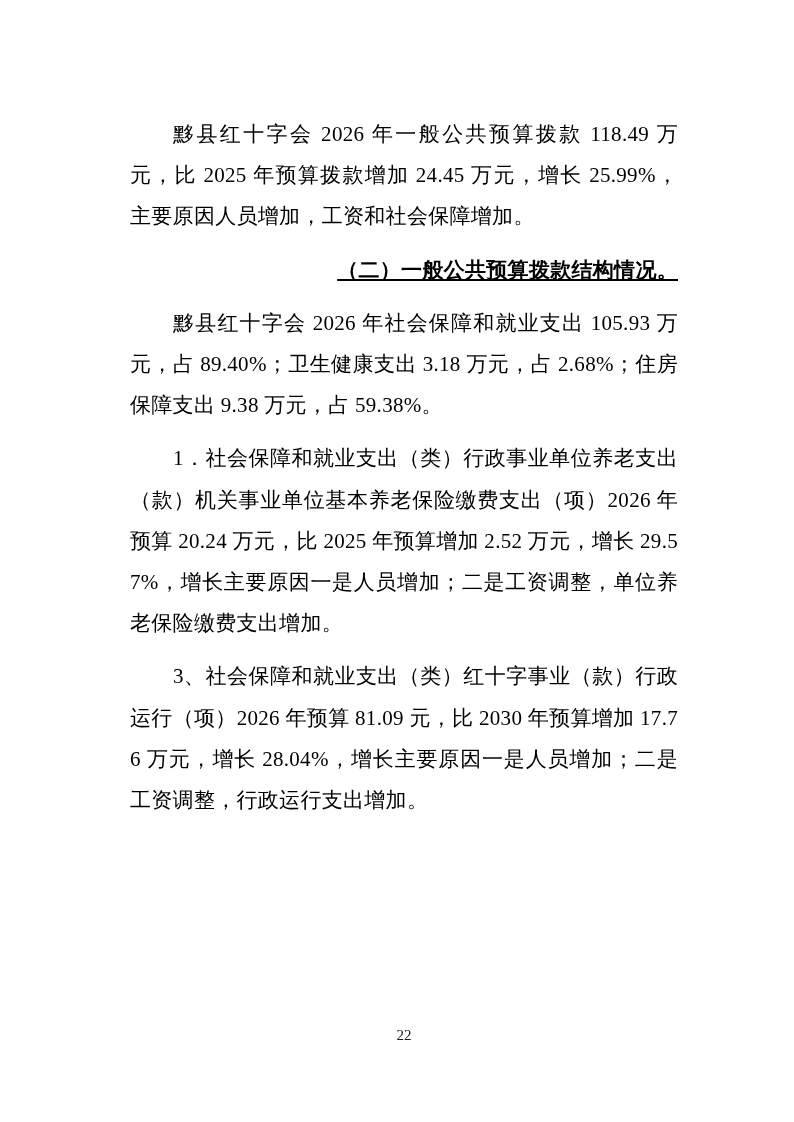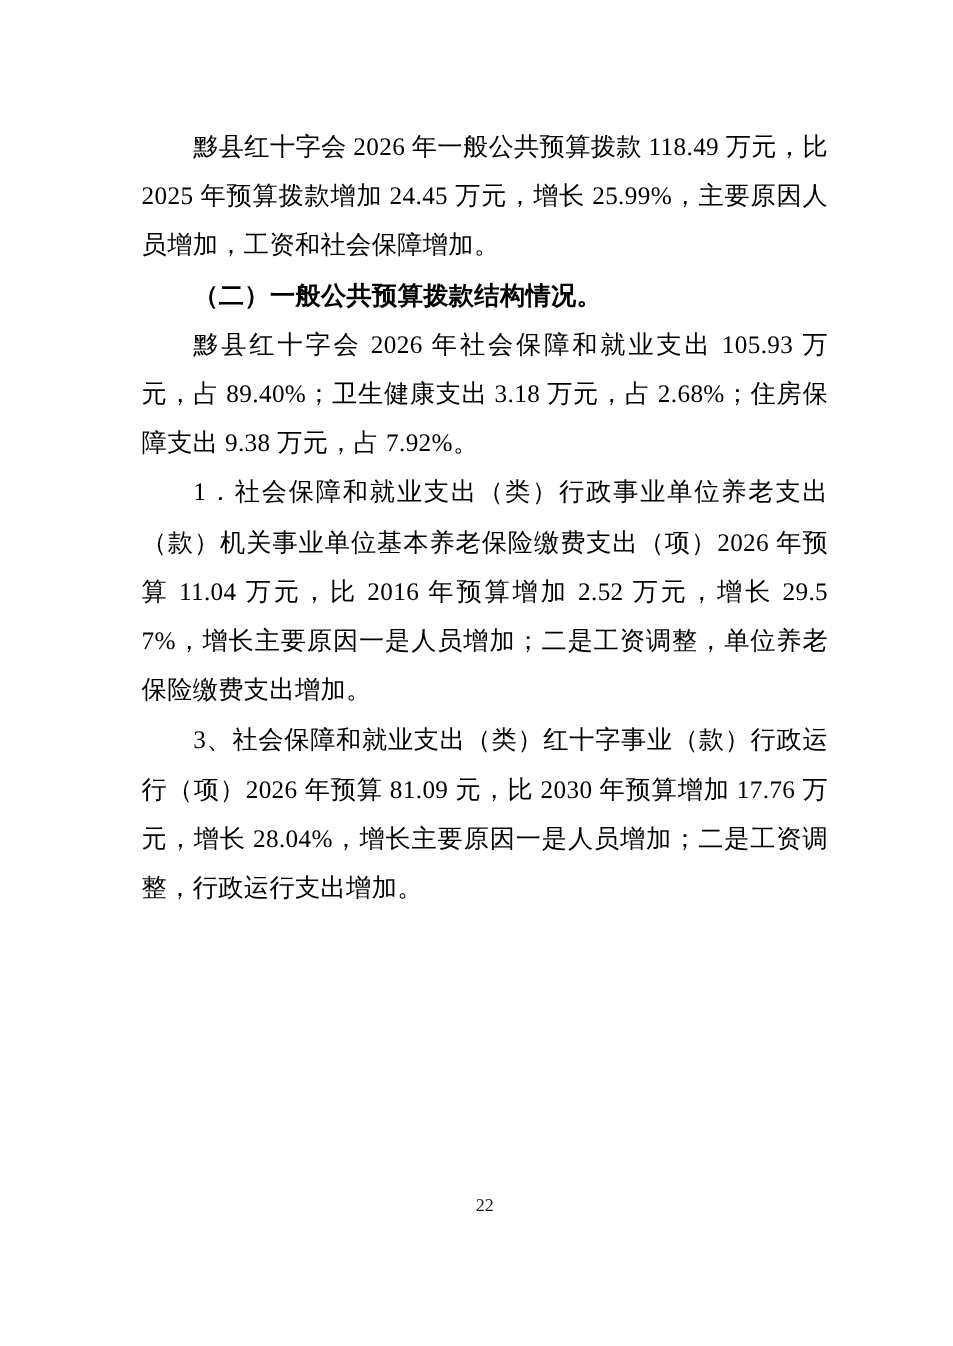--- a/index.html
+++ b/index.html
@@ -16,49 +16,50 @@
     font-family: "Liberation Serif", "DejaVu Serif", serif;
     color: #000000;
   }
   .content {
     position: absolute;
     left: 118px;
     top: 102px;
     width: 572px;
   }
   .content p {
-    margin: 0;
+    margin: 12px;
     font-size: 21px;
     line-height: 41.2px;
     text-align: justify;
     text-justify: inter-ideograph;
     text-indent: 43px;
     letter-spacing: 0.3px;
     word-break: break-all;
   }
   .content p.heading {
     font-weight: bold;
-    text-align: left;
+    text-align: right;
+    text-decoration: underline;
   }
   .page-number {
     position: absolute;
     left: 118px;
     width: 572px;
-    top: 996px;
+    top: 1026px;
     text-align: center;
     font-size: 15px;
     line-height: 18px;
     color: #1a1a1a;
   }
 </style>
 </head>
 <body>
 
 <div class="page">
   <div class="content">
     <p class="body">黟县红十字会 2026 年一般公共预算拨款 118.49 万元，比 2025 年预算拨款增加 24.45 万元，增长 25.99%，主要原因人员增加，工资和社会保障增加。</p>
     <p class="heading">（二）一般公共预算拨款结构情况。</p>
-    <p class="body">黟县红十字会 2026 年社会保障和就业支出 105.93 万元，占 89.40%；卫生健康支出 3.18 万元，占 2.68%；住房保障支出 9.38 万元，占 7.92%。</p>
-    <p class="body">1．社会保障和就业支出（类）行政事业单位养老支出（款）机关事业单位基本养老保险缴费支出（项）2026 年预算 11.04 万元，比 2016 年预算增加 2.52 万元，增长 29.57%，增长主要原因一是人员增加；二是工资调整，单位养老保险缴费支出增加。</p>
+    <p class="body">黟县红十字会 2026 年社会保障和就业支出 105.93 万元，占 89.40%；卫生健康支出 3.18 万元，占 2.68%；住房保障支出 9.38 万元，占 59.38%。</p>
+    <p class="body">1．社会保障和就业支出（类）行政事业单位养老支出（款）机关事业单位基本养老保险缴费支出（项）2026 年预算 20.24 万元，比 2025 年预算增加 2.52 万元，增长 29.57%，增长主要原因一是人员增加；二是工资调整，单位养老保险缴费支出增加。</p>
     <p class="body">3、社会保障和就业支出（类）红十字事业（款）行政运行（项）2026 年预算 81.09 元，比 2030 年预算增加 17.76 万元，增长 28.04%，增长主要原因一是人员增加；二是工资调整，行政运行支出增加。</p>
   </div>
   <div class="page-number">22</div>
 </div>
 
 </body></html>

